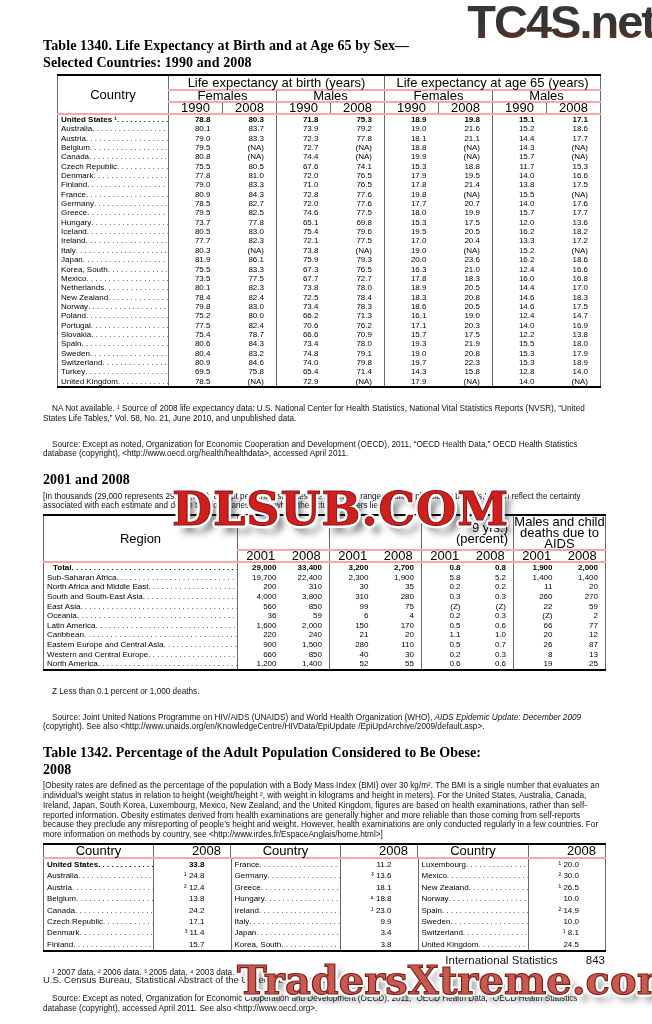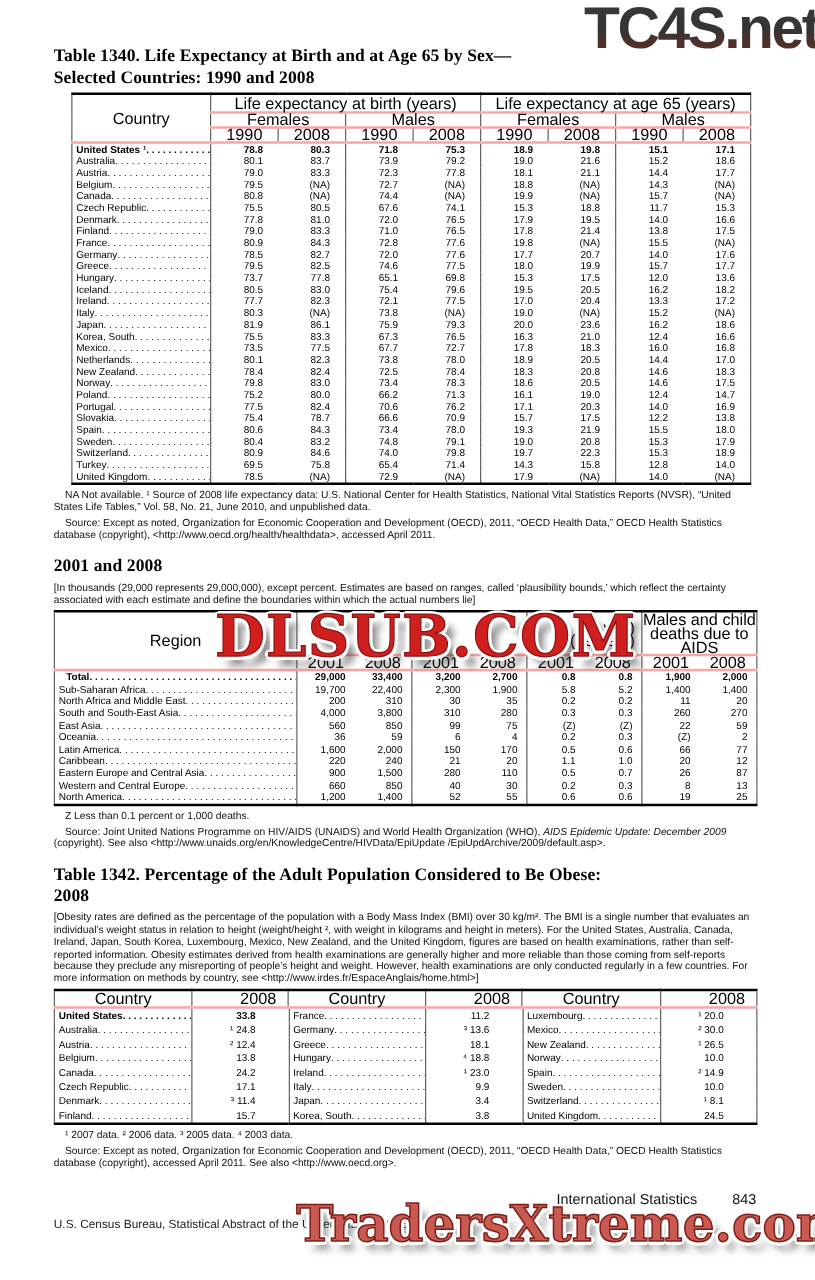--- a/index.html
+++ b/index.html
@@ -8,21 +8,21 @@
         font-family:"Liberation Sans",sans-serif;color:#000}
   .content{position:absolute;left:43px;top:38px;width:562px}
 
   
   .ttl{font-family:"Liberation Serif",serif;font-weight:bold;font-size:14px;line-height:16.5px;letter-spacing:.1px}
   .ttl-block{margin-bottom:3px}
   .sec{margin-top:13px}
 
   
   .intro{font-size:8.2px;line-height:9.8px;margin:2px 0 3px;color:#111}
-  .note{font-size:8.2px;line-height:9.8px;text-indent:9px;color:#111;margin-top:3px}
+  .note{font-size:8.2px;line-height:9.8px;text-indent:9px;color:#111;margin-top:16px}
   .note .it{font-style:italic}
   .notes{margin-top:2px}
 
   
   table{border-collapse:collapse;table-layout:fixed;font-size:8px}
   .tbl{border-left:1px solid #666;border-right:1px solid #666;
        border-top:2px solid #000;border-bottom:2px solid #000}
   .tbl th{font-weight:normal;font-size:13px;text-align:center;vertical-align:middle;
           border-bottom:2px solid #fca5a5;line-height:10px}
   .tbl td{line-height:9.35px;vertical-align:bottom}

